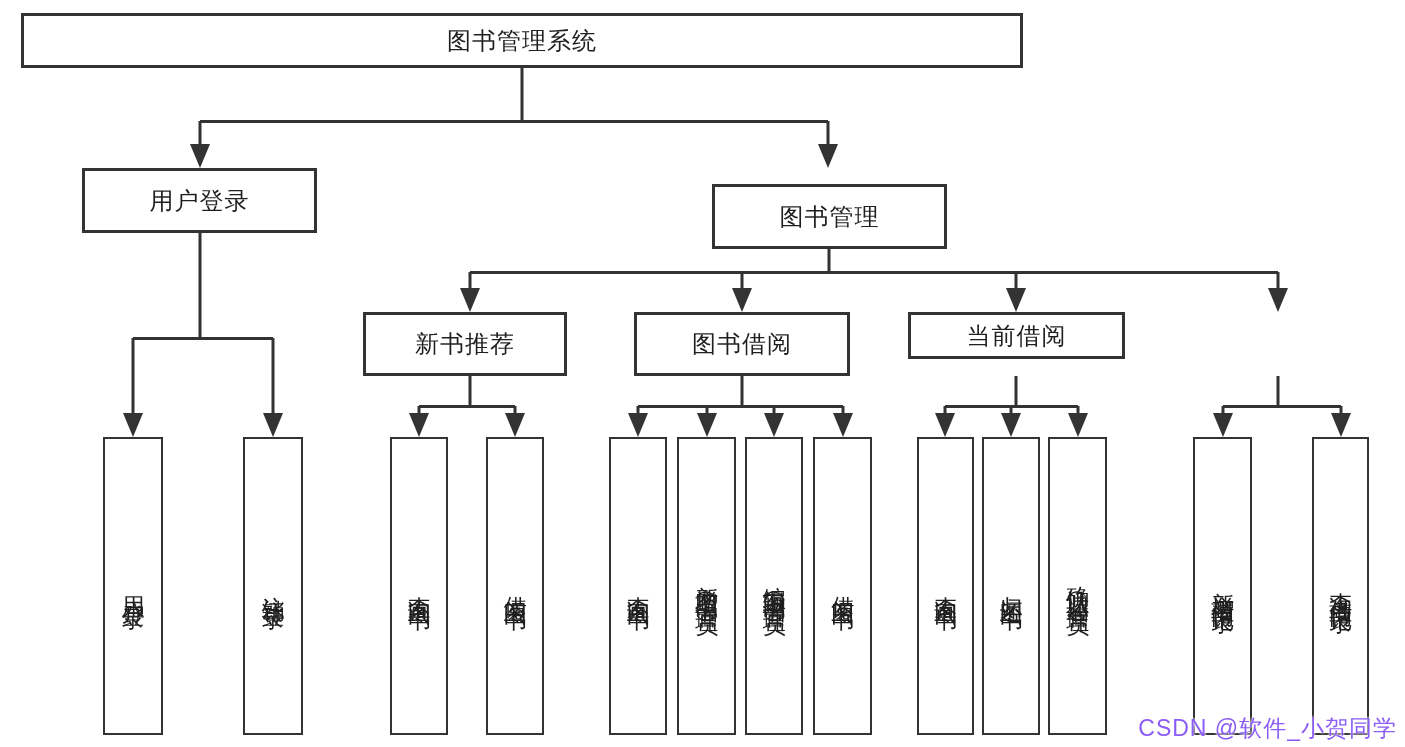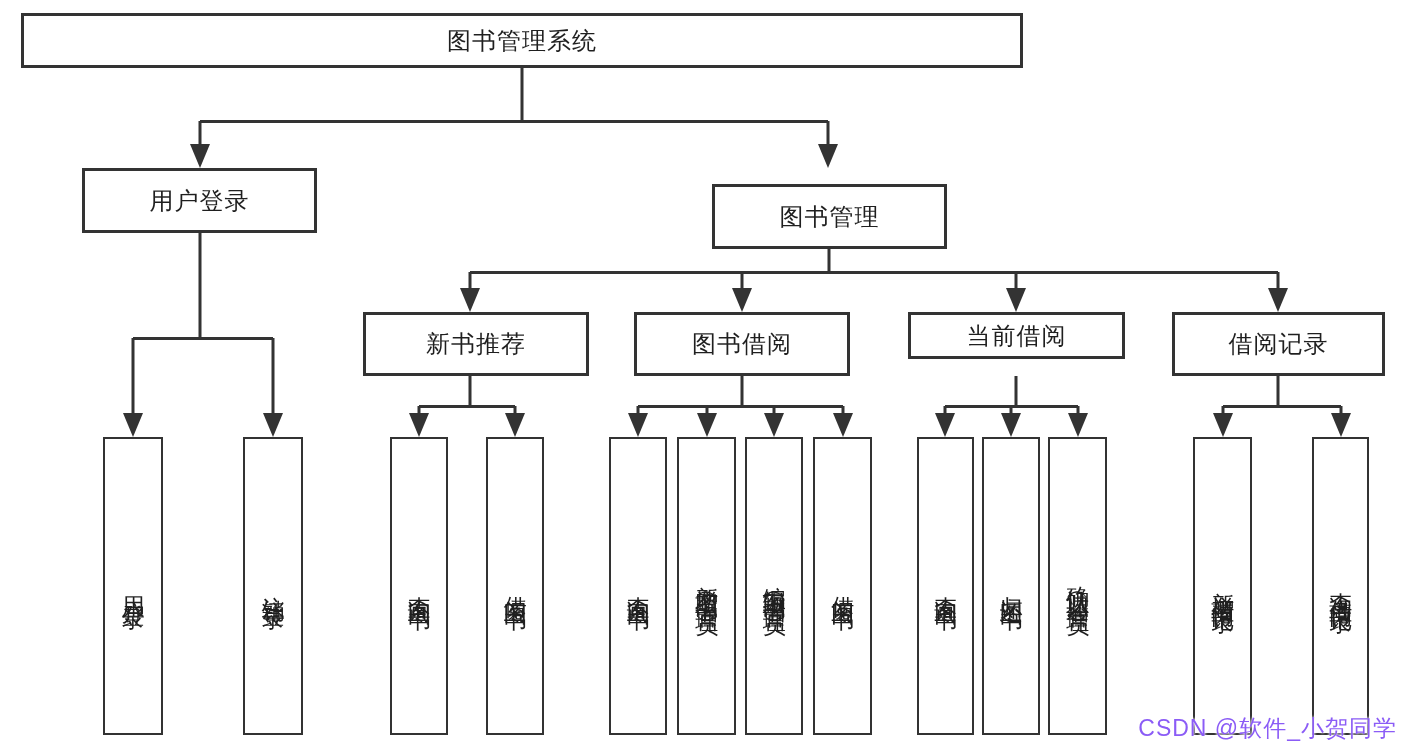--- a/index.html
+++ b/index.html
@@ -99,31 +99,28 @@
     <span>图书管理系统</span>
   </div>
 
   <div class="node" style="left:82px; top:168px; width:235px; height:65px;">
     <span>用户登录</span>
   </div>
   <div class="node" style="left:712px; top:168px; width:235px; height:65px;margin-top:16px;">
     <span>图书管理</span>
   </div>
 
-  <div class="node" style="left:363px; top:312px; width:226px; height:64px;">
+  <div class="node" style="left:363px; top:312px; width:204px; height:64px;">
     <span>新书推荐</span>
   </div>
   <div class="node" style="left:634px; top:312px; width:216px; height:64px;">
     <span>图书借阅</span>
   </div>
   <div class="node" style="left:908px; top:312px; width:217px; height:47px;">
     <span>当前借阅</span>
-  </div>
-  <div class="node" style="left:1172px; top:312px; width:213px; height:64px;">
-    <span>借阅记录</span>
   </div>
 
   <div class="node leaf" style="left:103px; top:437px; width:60px; height:298px;">
     <span class="vlabel">用户登录</span>
   </div>
   <div class="node leaf" style="left:243px; top:437px; width:60px; height:298px;">
     <span class="vlabel">注销登录</span>
   </div>
 
   <div class="node leaf" style="left:390px; top:437px; width:58px; height:298px;">

